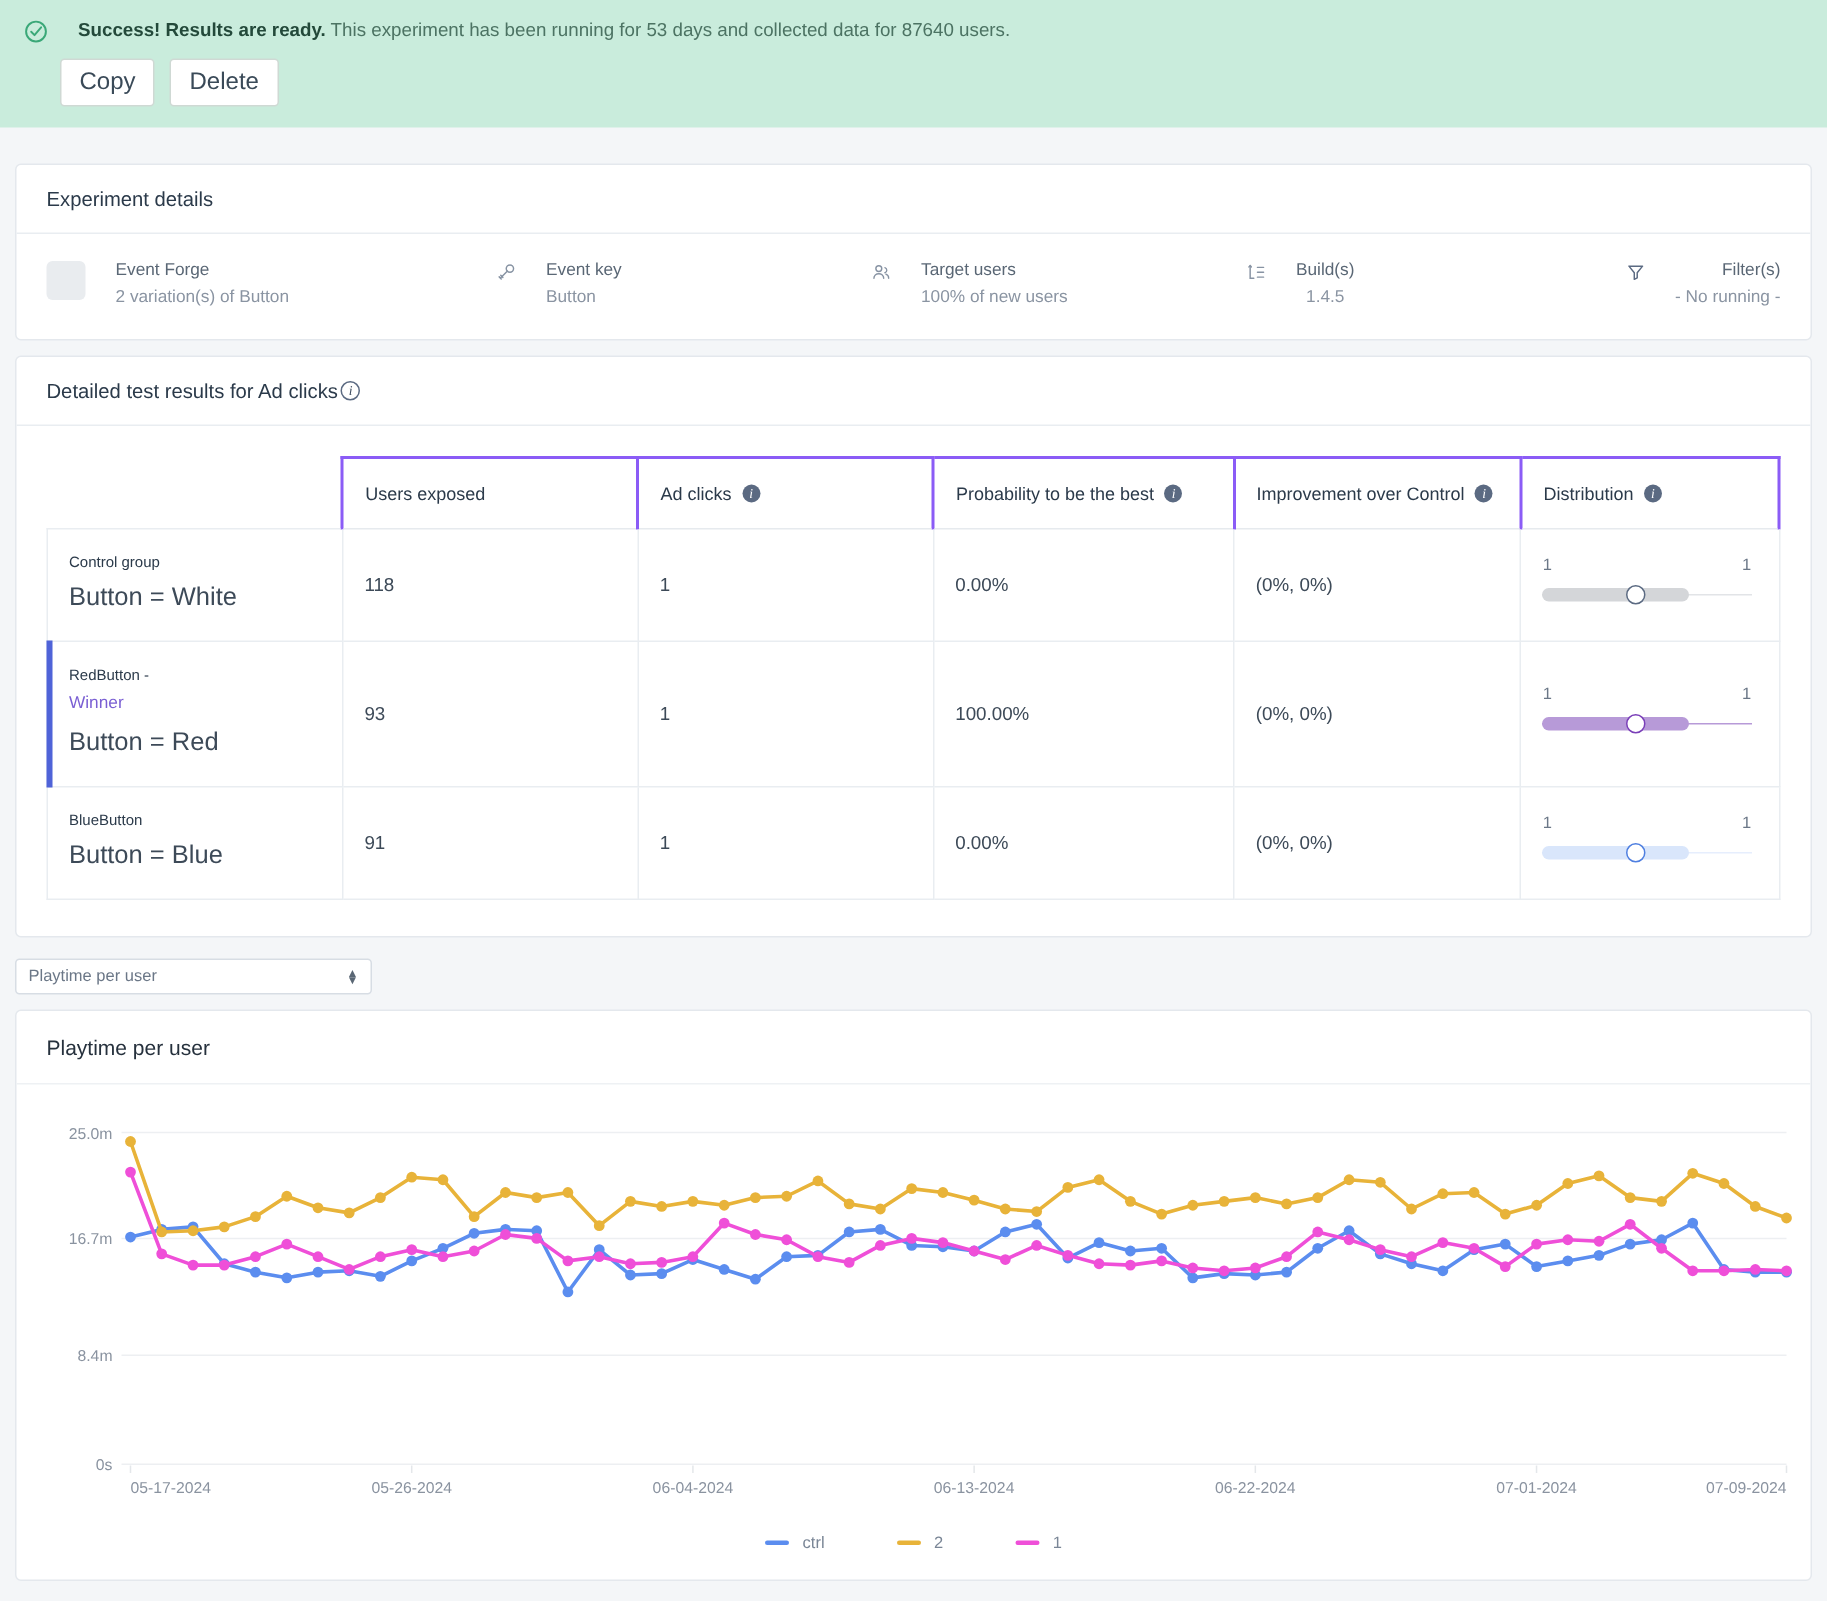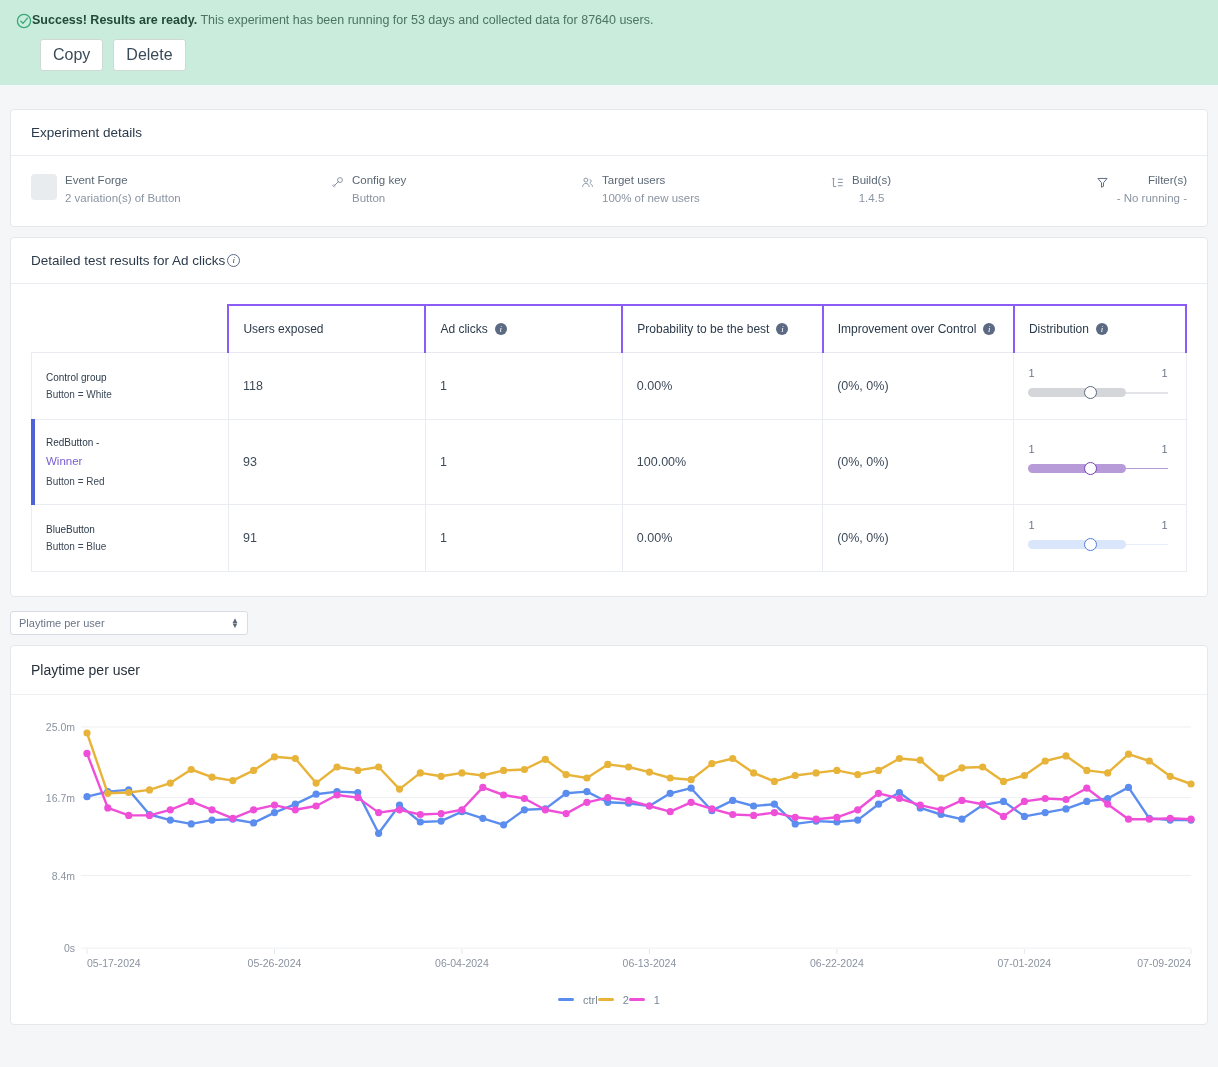--- a/index.html
+++ b/index.html
@@ -10,21 +10,21 @@
     font-family:"Liberation Sans", sans-serif;
     color:#2b3a4a;
     -webkit-font-smoothing:antialiased;
   }
 
   
   .banner{
     background:#c9ecdc; padding:12px 16px 14px 16px;
     min-height:72px;
   }
-  .banner-row{ display:flex; align-items:flex-start; gap:0; }
+  .banner-row{ display:flex; align-items:flex-start; gap:20px; }
   .check-icon{ width:16px; height:16px; flex:0 0 16px; margin-top:1px; }
   .banner-text{ font-size:12.5px; color:#2e5a48; line-height:1.3; }
   .banner-text b{ font-weight:bold; color:#23493a; }
   .banner-text span.sub{ color:#4c7363; font-weight:normal; }
   .banner-buttons{ display:flex; gap:10px; margin:10px 0 0 24px; }
   .bbtn{
     background:#fff; border:1px solid #cfd9d4; border-radius:3px;
     font-size:16px; color:#3a4a58; padding:4px 12px; cursor:pointer;
     font-family:inherit; line-height:1.4;
   }
@@ -37,21 +37,21 @@
   .card-head{
     padding:15px 20px; border-bottom:1px solid #e9edf1;
     font-size:13.5px; color:#2b3a4a;
     display:flex; align-items:center; gap:2px;
   }
   .spacer-sm{ height:24px; }
   .spacer-xs{ height:10px; }
 
   
   .details-row{ display:flex; padding:16px 20px 18px 20px; }
-  .detail{ display:flex; align-items:flex-start; gap:8px; }
+  .detail{ display:flex; align-items:flex-start; gap:20px; }
   .detail.c0{ width:300px; }
   .detail.c1{ width:250px; }
   .detail.c2{ width:250px; }
   .detail.c3{ width:230px;text-align:center; }
   .detail.c4{ flex:1; justify-content:flex-end; }
   .detail .thumb{
     width:26px; height:26px; background:#e9ecef; border-radius:4px; flex:0 0 26px;
     margin-top:2px;
   }
   .detail .ico{ width:13px; height:13px; flex:0 0 13px; margin-top:3px; color:#8793a3; }
@@ -85,21 +85,21 @@
     font-family:"Liberation Serif", serif; font-style:italic;
     display:inline-block; flex:0 0 13px;
   }
   td.name-cell{ position:relative; padding-left:16px; }
   td.name-cell.winner::before{
     content:""; position:absolute; left:-1px; top:-1px; bottom:-1px; width:4px;
     background:#4f63d8;
   }
   .v-name{ font-size:10px; font-weight:normal; color:#2b3a4a; line-height:1.7; }
   .v-winner{ font-size:11.5px; color:#7a5fd3; line-height:1.9; }
-  .v-desc{ font-size:10px; color:#3d4a58; line-height:1.7; }
+  .v-desc{ font-size:17px; color:#3d4a58; line-height:1.7; }
 
   
   .dist{ position:relative; height:38px; }
   .dist .tick-l,.dist .tick-r{
     position:absolute; top:0; font-size:11px; color:#6b7787;
   }
   .dist .tick-l{ left:0; } .dist .tick-r{ right:4px; }
   .dist .tail{
     position:absolute; left:0; right:4px; top:25px; height:1.5px;
   }
@@ -118,21 +118,21 @@
     border:1px solid #d7dde4; border-radius:3px;
     display:flex; align-items:center; justify-content:space-between;
     padding:0 8px; font-size:11px; color:#6b7787; cursor:pointer;
   }
   .sel-chevrons{ display:flex; flex-direction:column; line-height:5px; color:#5a6775; font-size:8px; }
 
   
   .chart-title{ padding:16px 20px; font-size:14px; color:#26313d; border-bottom:1px solid #eef1f4; }
   .chart-area{ padding:14px 8px 10px 8px; }
   .legend{
-    display:flex; justify-content:center; padding:6px 0 18px 0;
+    display:flex; justify-content:center; gap:48px; padding:6px 0 18px 0;
   }
   .legend-item{ display:flex; align-items:center; gap:9px; }
   .legend-swatch{ width:16px; height:3px; border-radius:2px; }
   .legend-label{ font-size:11px; color:#7a8696; }
 </style>
 </head>
 <body>
 
 <div class="banner">
   <div class="banner-row">
@@ -168,21 +168,21 @@
     </div>
 
     <div class="detail c1">
       <span class="ico">
         <svg viewBox="0 0 16 16" width="13" height="13">
           <circle cx="11" cy="5" r="3" fill="none" stroke="#8793a3" stroke-width="1.2"></circle>
           <path d="M9 7 L3.5 12.5 M3.5 10.5 L5.2 12.2 M2.2 11.8 L3.9 13.5" fill="none" stroke="#8793a3" stroke-width="1.2" stroke-linecap="round"></path>
         </svg>
       </span>
       <div class="txt">
-        <div class="lbl">Config key</div>
+        <div class="lbl">Event key</div>
         <div class="val">Button</div>
       </div>
     </div>
 
     <div class="detail c2">
       <span class="ico">
         <svg viewBox="0 0 16 16" width="13" height="13">
           <circle cx="6" cy="5" r="2.4" fill="none" stroke="#8793a3" stroke-width="1.2"></circle>
           <path d="M2 13c0-2.3 1.8-3.8 4-3.8s4 1.5 4 3.8" fill="none" stroke="#8793a3" stroke-width="1.2" stroke-linecap="round"></path>
           <path d="M11 4.2a2.2 2.2 0 0 1 0 4.2 M11.8 9.6c1.4.5 2.3 1.8 2.3 3.4" fill="none" stroke="#8793a3" stroke-width="1.1" stroke-linecap="round"></path>

